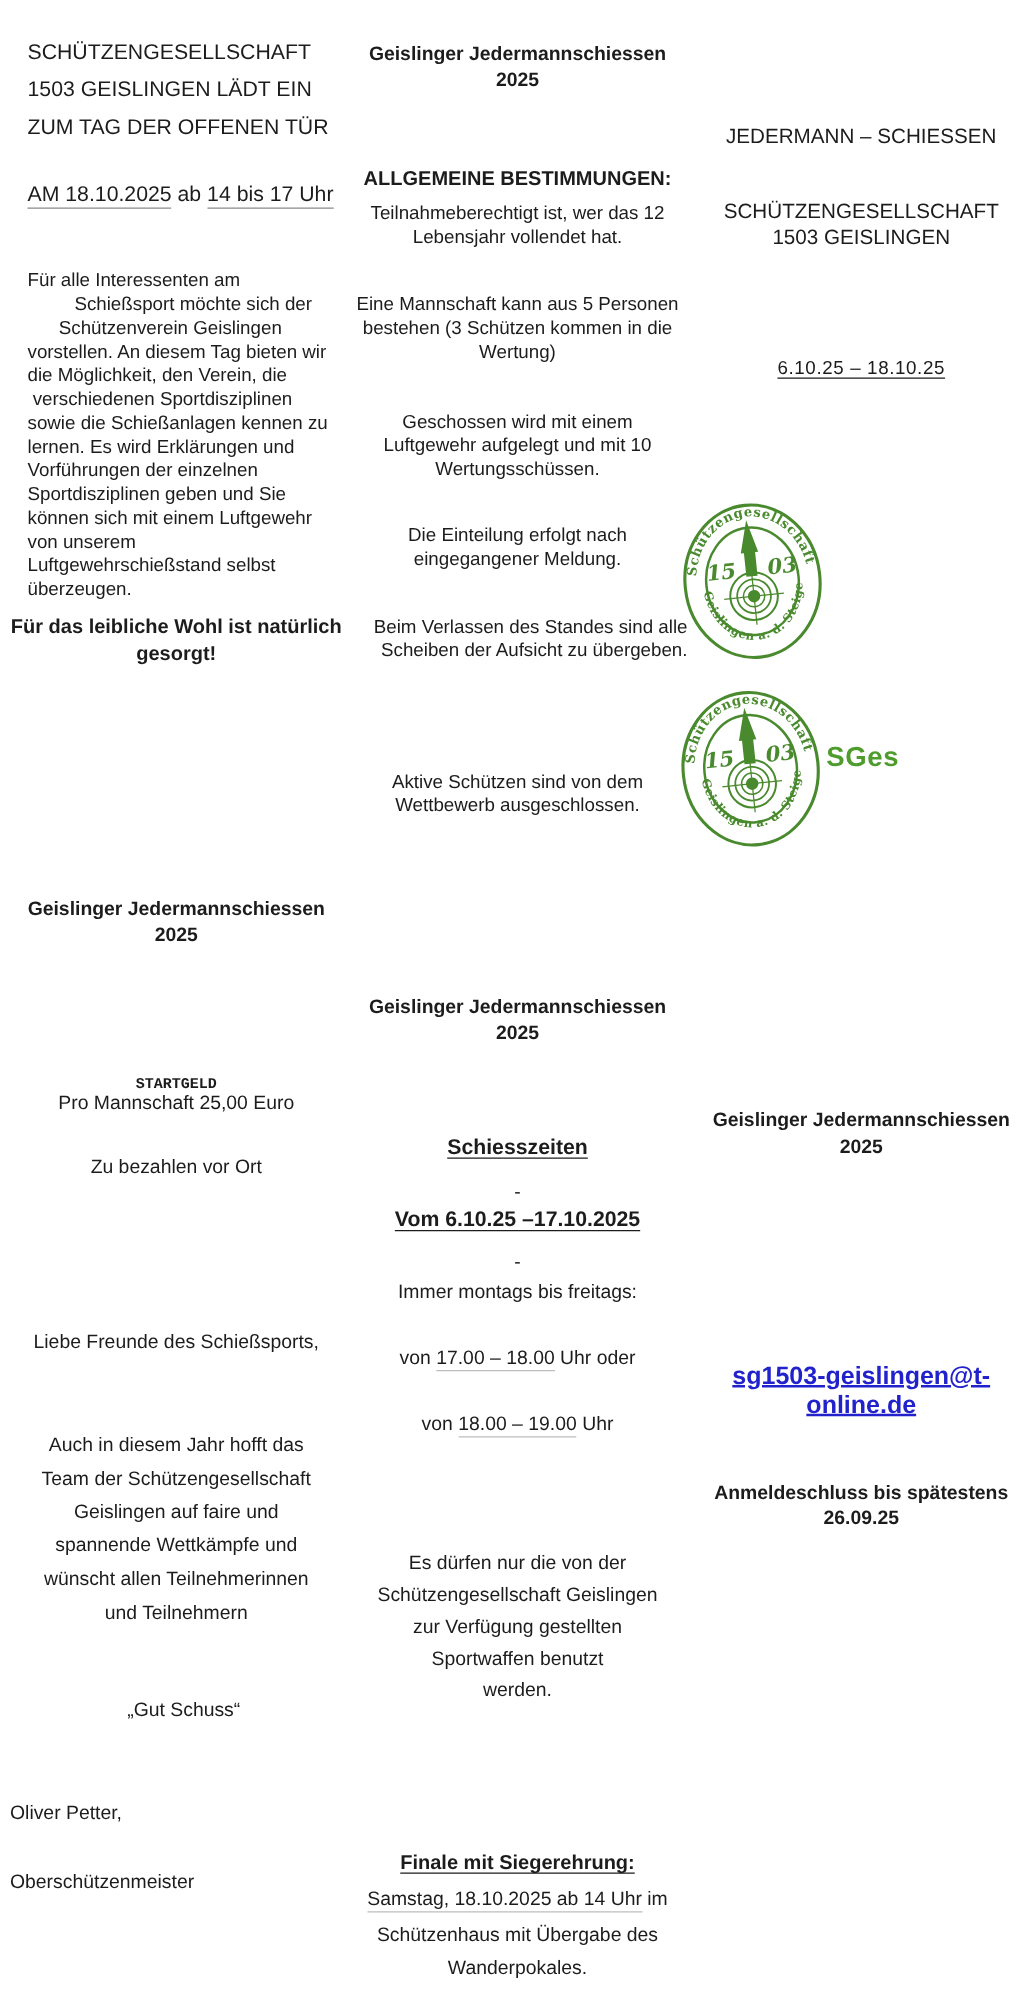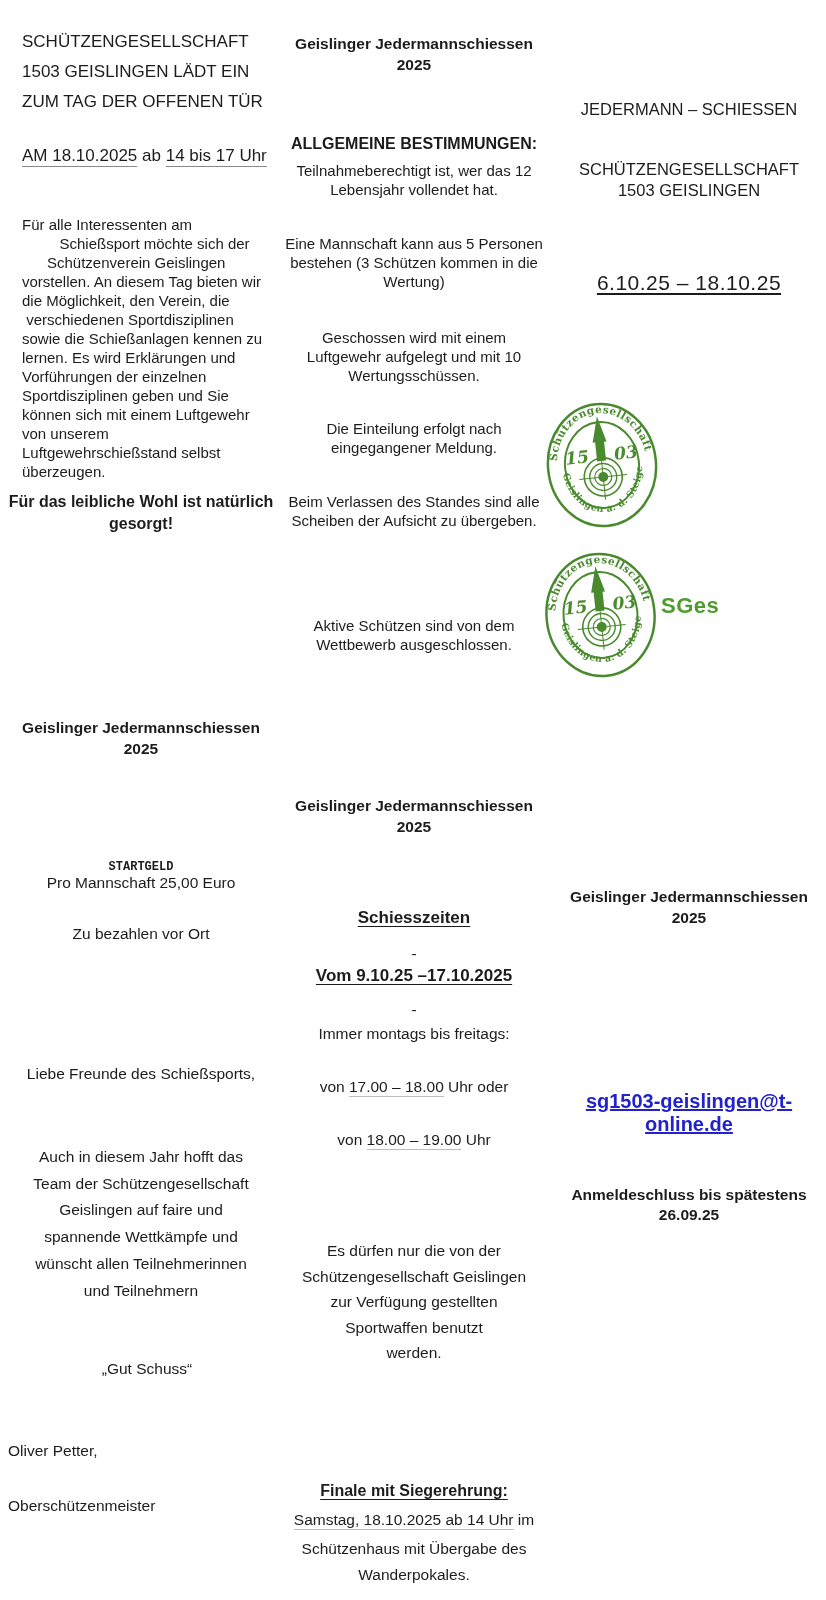--- a/index.html
+++ b/index.html
@@ -9,21 +9,21 @@
   .c{text-align:center;}
   .b{font-weight:bold;}
   .ml{white-space:pre-wrap;}
   .fs15{font-size:15px;line-height:19px;}
   .fs155{font-size:15.5px;line-height:20px;}
   .fs17{font-size:17px;line-height:30px;}
   .u-dark{text-decoration:underline;text-underline-offset:3px;}
   .u-gray{border-bottom:1px solid #8a8a8a;padding-bottom:1px;}
   .u-light{border-bottom:1px solid #bdbdbd;padding-bottom:1px;}
   .title-block{font-weight:bold;font-size:15.5px;line-height:21px;}
-  .bigdate{font-size:21px;letter-spacing:.5px;}
+  .bigdate{font-size:15px;letter-spacing:.5px;margin-top:15px;}
   .email{color:var(--link_blue,#2222cc);font-weight:bold;font-size:20px;
          text-decoration:underline;cursor:pointer;}
   .sges{font-size:22px;font-weight:bold;color:var(--sges_green,#4f9c2e);letter-spacing:.5px;}
   .seal{transform:rotate(-6deg);}
   .seal-arc{font-family:"DejaVu Serif",serif;font-weight:bold;font-size:10.5px;
             fill:var(--logo_green,#4a8a2e);letter-spacing:.5px;}
   .seal-arc.small{font-size:9.5px;letter-spacing:.3px;}
   .seal-year{font-family:"DejaVu Serif",serif;font-weight:bold;font-style:italic;
              font-size:17px;fill:var(--logo_green,#4a8a2e);}
 </style>
@@ -70,21 +70,21 @@
 bestehen (3 Schützen kommen in die
 Wertung)</div>
 
   <div class="abs ml c fs15" style="left:278px;top:328px;width:272px;text-align:center;">Geschossen wird mit einem
 Luftgewehr aufgelegt und mit 10
 Wertungsschüssen.</div>
 
   <div class="abs ml c fs15" style="left:278px;top:419px;width:272px;">Die Einteilung erfolgt nach
 eingegangener Meldung.</div>
 
-  <div class="abs ml c fs15" style="left:278px;top:492px;width:272px;">Beim Verlassen des Standes sind alle
+  <div class="abs ml c fs15" style="left:278px;top:492px;width:272px;text-align:right;">Beim Verlassen des Standes sind alle
 Scheiben der Aufsicht zu übergeben.</div>
 
   <div class="abs ml c fs15" style="left:278px;top:616px;width:272px;">Aktive Schützen sind von dem
 Wettbewerb ausgeschlossen.</div>
 
   <div class="abs c" style="left:556px;top:100px;width:266px;font-size:16.5px;">JEDERMANN – SCHIESSEN</div>
 
   <div class="abs ml c" style="left:556px;top:159px;width:266px;font-size:16.5px;line-height:21px;">SCHÜTZENGESELLSCHAFT
 1503 GEISLINGEN</div>
 
@@ -167,21 +167,21 @@
   <div class="abs ml c title-block" style="left:278px;top:795px;width:272px;">Geislinger Jedermannschiessen
 2025</div>
 
   <div class="abs c" style="left:278px;top:908px;width:272px;">
     <span class="b u-dark" style="font-size:17px;">Schiesszeiten</span>
   </div>
 
   <div class="abs c fs155" style="left:278px;top:944px;width:272px;">-</div>
 
   <div class="abs c" style="left:278px;top:966px;width:272px;">
-    <span class="b u-dark" style="font-size:17px;">Vom 9.10.25 –17.10.2025</span>
+    <span class="b u-dark" style="font-size:17px;">Vom 6.10.25 –17.10.2025</span>
   </div>
 
   <div class="abs c fs155" style="left:278px;top:1000px;width:272px;">-</div>
 
   <div class="abs c fs155" style="left:278px;top:1024px;width:272px;">Immer montags bis freitags:</div>
 
   <div class="abs c fs155" style="left:278px;top:1077px;width:272px;">
     <span>von </span><span class="u-light">17.00 – 18.00</span><span> Uhr oder</span>
   </div>
 

